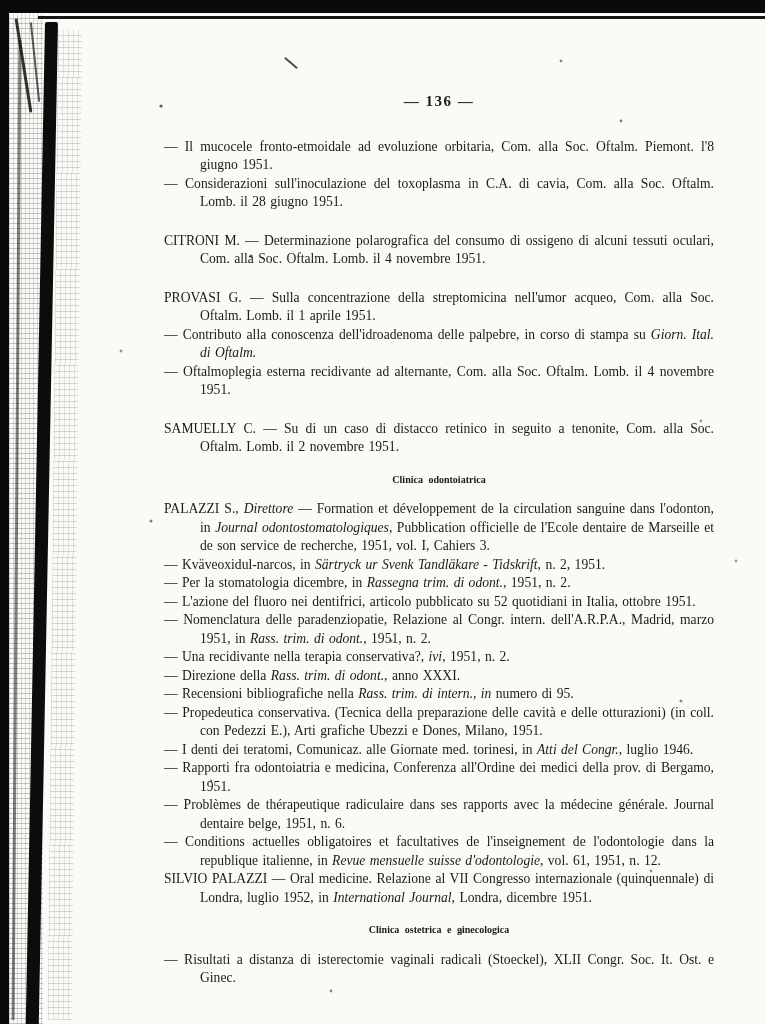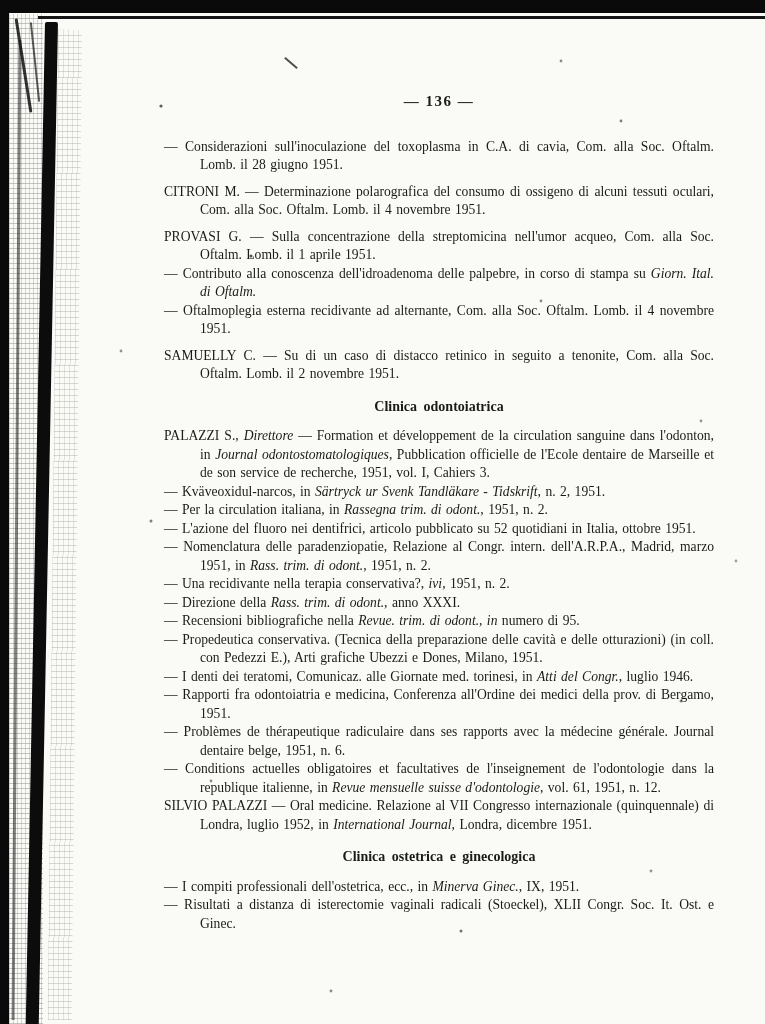--- a/index.html
+++ b/index.html
@@ -102,32 +102,32 @@
   }
   .page-number{
     text-align:center;
     font-weight:bold;
     font-size:15px;
     letter-spacing:1.5px;
     margin-bottom:27px;
   }
   .section-heading{
     font-weight:bold;
-    font-size:14px;
+    font-size:10px;
     text-align:center;
     word-spacing:3px;
     margin:14px 0 11px 0;
   }
   .entry{
     padding-left:36px;
     text-indent:-36px;
     text-align:justify;
     word-spacing:1px;
   }
-  .entry.spaced{margin-top:8px;}
+  .entry.spaced{margin-top:20px;}
   .it{font-style:italic;}
 </style>
 </head>
 <body>
 
 <div class="page">
 
   <div class="top-bar"></div>
   <div class="top-edge-line"></div>
   <div class="left-bar"></div>
@@ -136,40 +136,40 @@
   <div class="gutter-bar"></div>
   <div class="gutter-noise-2"></div>
   <div class="corner-curl-1"></div>
   <div class="corner-curl-2"></div>
   <div class="corner-curl-3"></div>
   <div class="specks"></div>
 
   <div class="content">
     <div class="page-number">— 136 —</div>
     <div>
+        <div class="entry"><span>— Il mucocele fronto-etmoidale ad evoluzione orbitaria, Com. alla Soc. Oftalm. Piemont. l'8 giugno 1951.</span></div>
         <div class="entry"><span>— Considerazioni sull'inoculazione del toxoplasma in C.A. di cavia, Com. alla Soc. Oftalm. Lomb. il 28 giugno 1951.</span></div>
         <div class="entry spaced"><span>CITRONI M. — Determinazione polarografica del consumo di ossigeno di alcuni tessuti oculari, Com. alla Soc. Oftalm. Lomb. il 4 novembre 1951.</span></div>
         <div class="entry spaced"><span>PROVASI G. — Sulla concentrazione della streptomicina nell'umor acqueo, Com. alla Soc. Oftalm. Lomb. il 1 aprile 1951.</span></div>
         <div class="entry"><span>— Contributo alla conoscenza dell'idroadenoma delle palpebre, in corso di stampa su </span><span class="it">Giorn. Ital. di Oftalm.</span></div>
         <div class="entry"><span>— Oftalmoplegia esterna recidivante ad alternante, Com. alla Soc. Oftalm. Lomb. il 4 novembre 1951.</span></div>
         <div class="entry spaced"><span>SAMUELLY C. — Su di un caso di distacco retinico in seguito a tenonite, Com. alla Soc. Oftalm. Lomb. il 2 novembre 1951.</span></div>
         <div class="section-heading">Clinica odontoiatrica</div>
         <div class="entry"><span>PALAZZI S., </span><span class="it">Direttore</span><span> — Formation et développement de la circulation sanguine dans l'odonton, in </span><span class="it">Journal odontostomatologiques</span><span>, Pubblication officielle de l'Ecole dentaire de Marseille et de son service de recherche, 1951, vol. I, Cahiers 3.</span></div>
         <div class="entry"><span>— Kväveoxidul-narcos, in </span><span class="it">Särtryck ur Svenk Tandläkare - Tidskrift</span><span>, n. 2, 1951.</span></div>
-        <div class="entry"><span>— Per la circulation italiana, in </span><span class="it">Rassegna trim. di odont.</span><span>, 1951, n. 2.</span></div>
+        <div class="entry"><span>— Per la stomatologia dicembre, in </span><span class="it">Rassegna trim. di odont.</span><span>, 1951, n. 2.</span></div>
         <div class="entry"><span>— L'azione del fluoro nei dentifrici, articolo pubblicato su 52 quotidiani in Italia, ottobre 1951.</span></div>
         <div class="entry"><span>— Nomenclatura delle paradenziopatie, Relazione al Congr. intern. dell'A.R.P.A., Madrid, marzo 1951, in </span><span class="it">Rass. trim. di odont.</span><span>, 1951, n. 2.</span></div>
         <div class="entry"><span>— Una recidivante nella terapia conservativa?, </span><span class="it">ivi</span><span>, 1951, n. 2.</span></div>
         <div class="entry"><span>— Direzione della </span><span class="it">Rass. trim. di odont.</span><span>, anno XXXI.</span></div>
-        <div class="entry"><span>— Recensioni bibliografiche nella </span><span class="it">Revue. trim. di odont., in</span><span> numero di 95.</span></div>
+        <div class="entry"><span>— Recensioni bibliografiche nella </span><span class="it">Rass. trim. di intern., in</span><span> numero di 95.</span></div>
         <div class="entry"><span>— Propedeutica conservativa. (Tecnica della preparazione delle cavità e delle otturazioni) (in coll. con Pedezzi E.), Arti grafiche Ubezzi e Dones, Milano, 1951.</span></div>
         <div class="entry"><span>— I denti dei teratomi, Comunicaz. alle Giornate med. torinesi, in </span><span class="it">Atti del Congr.</span><span>, luglio 1946.</span></div>
         <div class="entry"><span>— Rapporti fra odontoiatria e medicina, Conferenza all'Ordine dei medici della prov. di Bergamo, 1951.</span></div>
         <div class="entry"><span>— Problèmes de thérapeutique radiculaire dans ses rapports avec la médecine générale. Journal dentaire belge, 1951, n. 6.</span></div>
         <div class="entry"><span>— Conditions actuelles obligatoires et facultatives de l'inseignement de l'odontologie dans la republique italienne, in </span><span class="it">Revue mensuelle suisse d'odontologie</span><span>, vol. 61, 1951, n. 12.</span></div>
         <div class="entry"><span>SILVIO PALAZZI — Oral medicine. Relazione al VII Congresso internazionale (quinquennale) di Londra, luglio 1952, in </span><span class="it">International Journal</span><span>, Londra, dicembre 1951.</span></div>
         <div class="section-heading">Clinica ostetrica e ginecologica</div>
-        <div class="entry"><span>— I compiti professionali dell'ostetrica, ecc., in </span><span class="it">Minerva Ginec.</span><span>, IX, 1951.</span></div>
         <div class="entry"><span>— Risultati a distanza di isterectomie vaginali radicali (Stoeckel), XLII Congr. Soc. It. Ost. e Ginec.</span></div>
       </div>
   </div>
 
 </div>
 
 </body></html>

